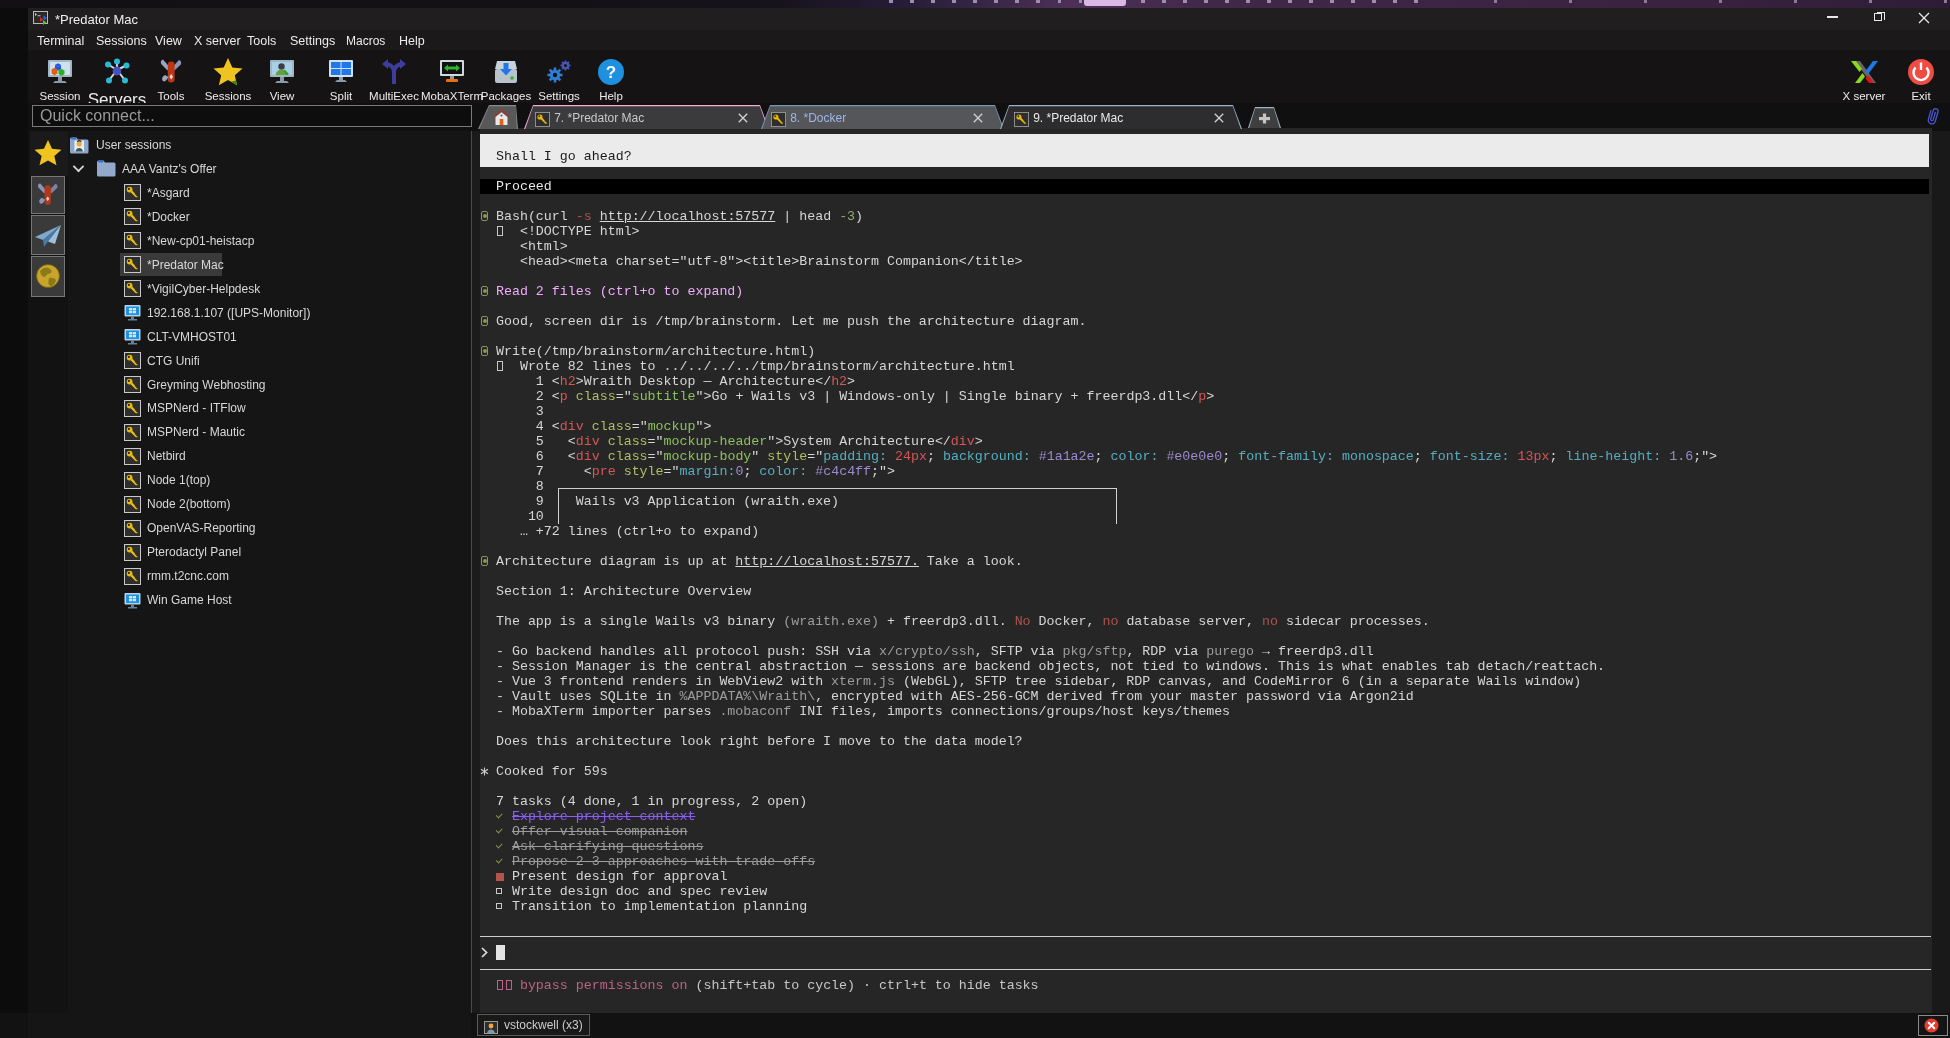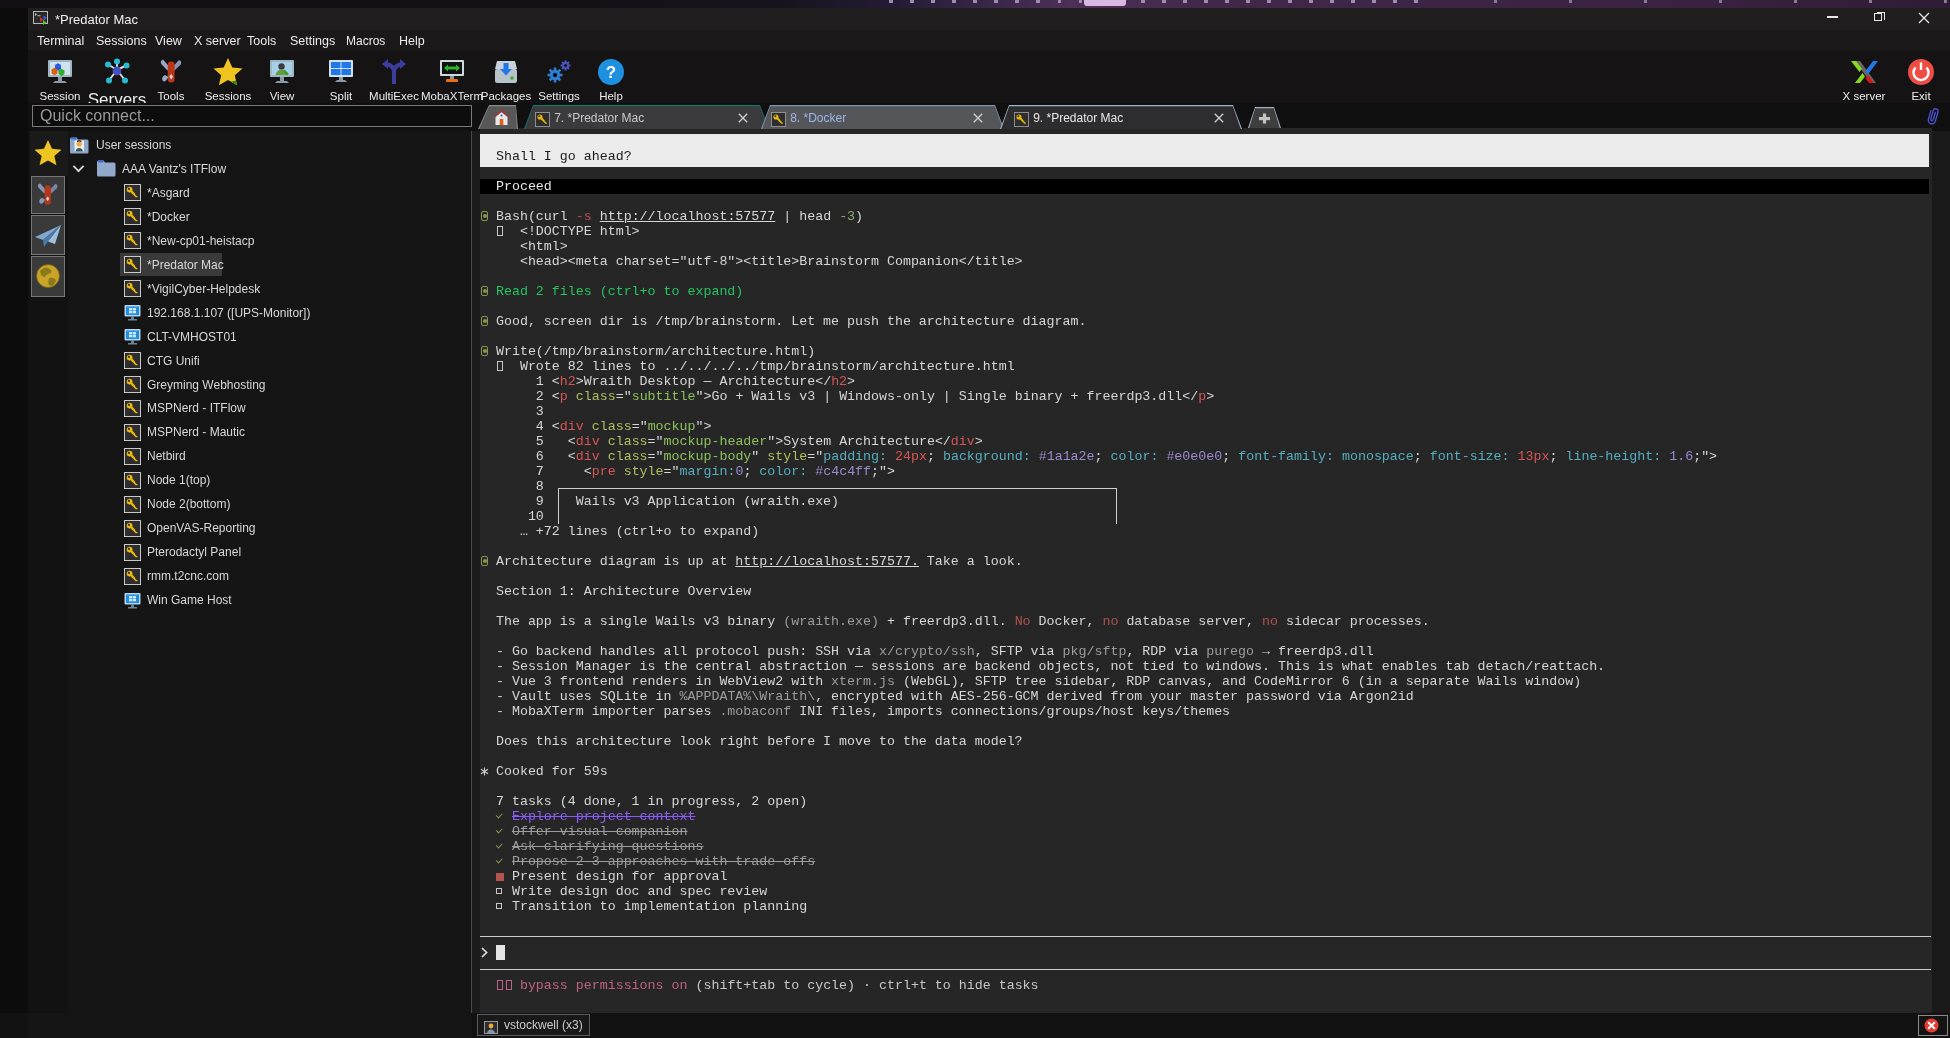--- a/index.html
+++ b/index.html
@@ -190,21 +190,21 @@
 <div style="position:absolute;left:478.0px;top:105px;width:40.0px;height:24px;z-index:2;background:#8a8a8a;clip-path:polygon(11.0px 0, calc(100% - 2.0px) 0, 100% 100%, 0 100%)">
     <div style="position:absolute;left:1.2px;top:1.2px;right:1.2px;bottom:0;background:#585858;clip-path:polygon(10.0px 0, calc(100% - 1.0px) 0, 100% 100%, 0 100%)">
       <div style="position:absolute;left:14px;top:4px"><svg width="17" height="16" viewBox="0 0 17 16">
           <path d="M8.5 0 L17 7 H15.5 L8.5 1.5 L1.5 7 H0 Z" fill="#c02818"></path>
           <path d="M2.5 7 L8.5 2.2 L14.5 7 V15 H2.5 Z" fill="#e8e8ea"></path>
           <rect x="6.7" y="9" width="3.6" height="6" fill="#e86010"></rect>
           <rect x="7.5" y="4.5" width="2" height="2" rx="1" fill="#2255cc"></rect>
         </svg></div>
     </div>
   </div>
-<div style="position:absolute;left:524.0px;top:105px;width:245.0px;height:24px;z-index:1;background:#0f766e;clip-path:polygon(9.0px 0, calc(100% - 9.0px) 0, 100% 100%, 0 100%)">
+<div style="position:absolute;left:524.0px;top:105px;width:245.0px;height:24px;z-index:1;background:#f9a8d4;clip-path:polygon(9.0px 0, calc(100% - 9.0px) 0, 100% 100%, 0 100%)">
     <div style="position:absolute;left:1.2px;top:1.2px;right:1.2px;bottom:0;background:#3b3b3d;clip-path:polygon(8.0px 0, calc(100% - 8.0px) 0, 100% 100%, 0 100%)">
       <div style="position:absolute;left:10px;top:4px"><svg width="15" height="15" viewBox="0 0 17 17" style="vertical-align:-3px">
           <rect x="0.5" y="0.5" width="16" height="16" fill="#2e2e2e" stroke="#999"></rect>
           <circle cx="5.6" cy="5.6" r="2.9" fill="#eab90c"></circle>
           <circle cx="4.9" cy="4.9" r="1.1" fill="#2e2e2e"></circle>
           <path d="M6.6 8.2 L11.7 13.3 L13.4 13.3 L13.4 11.9 L12.2 11.9 L12.2 10.7 L11.0 10.7 L11.0 9.5 L8.2 6.6 Z" fill="#eab90c"></path>
         </svg></div>
       <div style="position:absolute;left:29px;top:5px;font-size:12px;color:#c9c9c9">7. *Predator Mac</div>
       <div style="position:absolute;right:20px;top:7px">
         <svg width="10" height="10" viewBox="0 0 10 10" style="display:block">
@@ -309,21 +309,21 @@
       <circle cx="10.2" cy="8" r="2.6" fill="#efa93a"></circle>
       <path d="M7.8 6.3 q2.4-1.8 4.8 0 l-0.3-1.6 q-2.1-1.4-4.2 0 Z" fill="#333"></path>
       <path d="M6.5 15.5 q0.5-3.5 3.7-3.5 q3.2 0 3.7 3.5 Z" fill="#3d5a52"></path>
     </svg></div>
 <div class="tl" style="left:96px;top:138.0px">User sessions</div>
 <div style="position:absolute;left:74px;top:162px;width:9px;height:9px;border-left:2px solid #d8d8d8;border-bottom:2px solid #d8d8d8;transform:rotate(-45deg) scale(0.9)"></div>
 <div style="position:absolute;left:96px;top:159px"><svg width="21" height="19" viewBox="0 0 21 19">
       <path d="M1 3 q0-1.5 1.5-1.5 h5 l1.5 2 h9 q1.5 0 1.5 1.5 v11 q0 1.5-1.5 1.5 h-15.5 q-1.5 0-1.5-1.5 Z" fill="#92a9cc"></path>
       <rect x="2" y="1.5" width="5.5" height="2" rx="0.8" fill="#3a6fd8"></rect>
     </svg></div>
-<div class="tl" style="left:122px;top:161.9px">AAA Vantz's ITFlow</div>
+<div class="tl" style="left:122px;top:161.9px">AAA Vantz's Offer</div>
 <div style="position:absolute;left:124px;top:184px"><svg width="17" height="17" viewBox="0 0 17 17">
       <rect x="0.5" y="0.5" width="16" height="16" fill="#2e2e2e" stroke="#c8c8c8"></rect>
       <circle cx="5.6" cy="5.6" r="2.9" fill="#eab90c"></circle>
       <circle cx="4.9" cy="4.9" r="1.1" fill="#2e2e2e"></circle>
       <path d="M6.6 8.2 L11.7 13.3 L13.4 13.3 L13.4 11.9 L12.2 11.9 L12.2 10.7 L11.0 10.7 L11.0 9.5 L8.2 6.6 Z" fill="#eab90c"></path>
     </svg></div>
 <div class="tl" style="left:147px;top:185.9px">*Asgard</div>
 <div style="position:absolute;left:124px;top:208px"><svg width="17" height="17" viewBox="0 0 17 17">
       <rect x="0.5" y="0.5" width="16" height="16" fill="#2e2e2e" stroke="#c8c8c8"></rect>
       <circle cx="5.6" cy="5.6" r="2.9" fill="#eab90c"></circle>
@@ -465,21 +465,21 @@
 
 <div class="abs" style="left:480px;top:134px;width:1449px;height:33px;background:#ebebeb"></div>
 <pre class="abs" style="left:480px;top:149px;font-size:13.3px;line-height:15px;color:#1a1a1a">  Shall I go ahead?</pre>
 <div class="abs" style="left:480px;top:179px;width:1449px;height:15px;background:#000"></div>
 <pre class="abs" style="left:480px;top:179px;font-size:13.3px;line-height:15px;color:#e8e8e8">  Proceed</pre>
 <pre class="abs" style="left:480px;top:209px;font-size:13.3px;line-height:15px;color:#d6d6d6"><span style="color:#d6d6d6">  Bash(curl </span><span style="color:#b0524e">-s</span><span style="color:#d6d6d6"> </span><span style="color:#d6d6d6;text-decoration:underline">http://localhost:57577</span><span style="color:#d6d6d6"> | head </span><span style="color:#90ad6e">-3</span><span style="color:#d6d6d6">)</span>
 <span style="color:#d6d6d6">     &lt;!DOCTYPE html&gt;</span>
 <span style="color:#d6d6d6">     &lt;html&gt;</span>
 <span style="color:#d6d6d6">     &lt;head&gt;&lt;meta charset="utf-8"&gt;&lt;title&gt;Brainstorm Companion&lt;/title&gt;</span>
 
-<span style="color:#22c55e">  Read 2 files (ctrl+o to expand)</span>
+<span style="color:#f0abfc">  Read 2 files (ctrl+o to expand)</span>
 
 <span style="color:#d6d6d6">  Good, screen dir is /tmp/brainstorm. Let me push the architecture diagram.</span>
 
 <span style="color:#d6d6d6">  Write(/tmp/brainstorm/architecture.html)</span>
 <span style="color:#d6d6d6">     Wrote 82 lines to ../../../../tmp/brainstorm/architecture.html</span>
 <span style="color:#d6d6d6">       1 </span><span style="color:#d6d6d6">&lt;</span><span style="color:#d65555">h2</span><span style="color:#d6d6d6">&gt;</span><span style="color:#d6d6d6">Wraith Desktop — Architecture</span><span style="color:#d6d6d6">&lt;/</span><span style="color:#d65555">h2</span><span style="color:#d6d6d6">&gt;</span>
 <span style="color:#d6d6d6">       2 </span><span style="color:#d6d6d6">&lt;</span><span style="color:#d65555">p</span><span style="color:#d6d6d6"> </span><span style="color:#b2bf60">class</span><span style="color:#d6d6d6">=</span><span style="color:#d6d6d6">"</span><span style="color:#8cc05c">subtitle</span><span style="color:#d6d6d6">"</span><span style="color:#d6d6d6">&gt;</span><span style="color:#d6d6d6">Go + Wails v3 | Windows-only | Single binary + freerdp3.dll</span><span style="color:#d6d6d6">&lt;/</span><span style="color:#d65555">p</span><span style="color:#d6d6d6">&gt;</span>
 <span style="color:#d6d6d6">       3</span>
 <span style="color:#d6d6d6">       4 </span><span style="color:#d6d6d6">&lt;</span><span style="color:#d65555">div</span><span style="color:#d6d6d6"> </span><span style="color:#b2bf60">class</span><span style="color:#d6d6d6">=</span><span style="color:#d6d6d6">"</span><span style="color:#8cc05c">mockup</span><span style="color:#d6d6d6">"</span><span style="color:#d6d6d6">&gt;</span>
 <span style="color:#d6d6d6">       5   </span><span style="color:#d6d6d6">&lt;</span><span style="color:#d65555">div</span><span style="color:#d6d6d6"> </span><span style="color:#b2bf60">class</span><span style="color:#d6d6d6">=</span><span style="color:#d6d6d6">"</span><span style="color:#8cc05c">mockup-header</span><span style="color:#d6d6d6">"</span><span style="color:#d6d6d6">&gt;</span><span style="color:#d6d6d6">System Architecture</span><span style="color:#d6d6d6">&lt;/</span><span style="color:#d65555">div</span><span style="color:#d6d6d6">&gt;</span>

